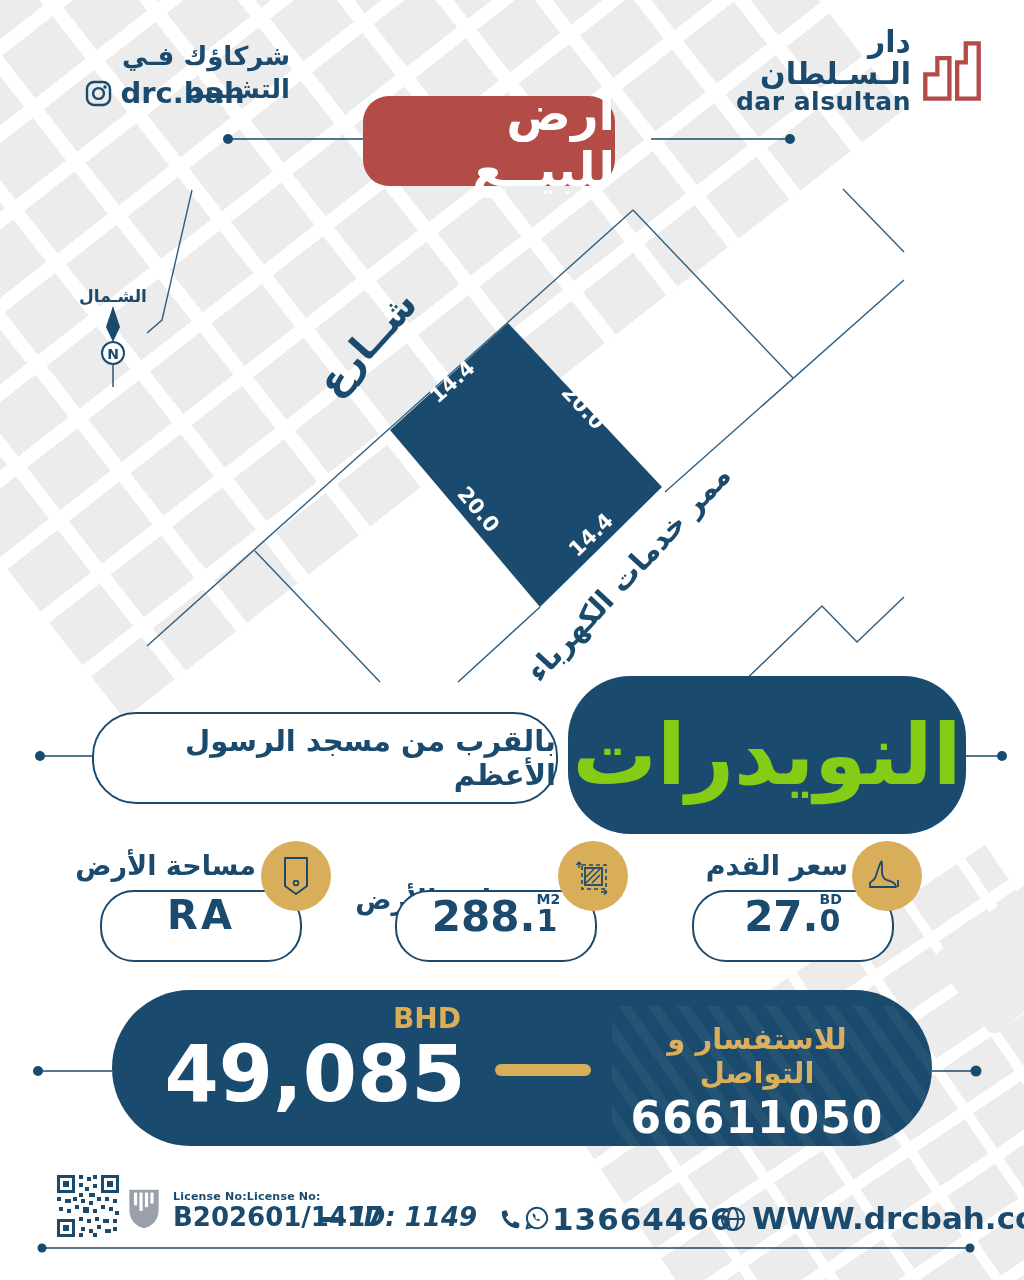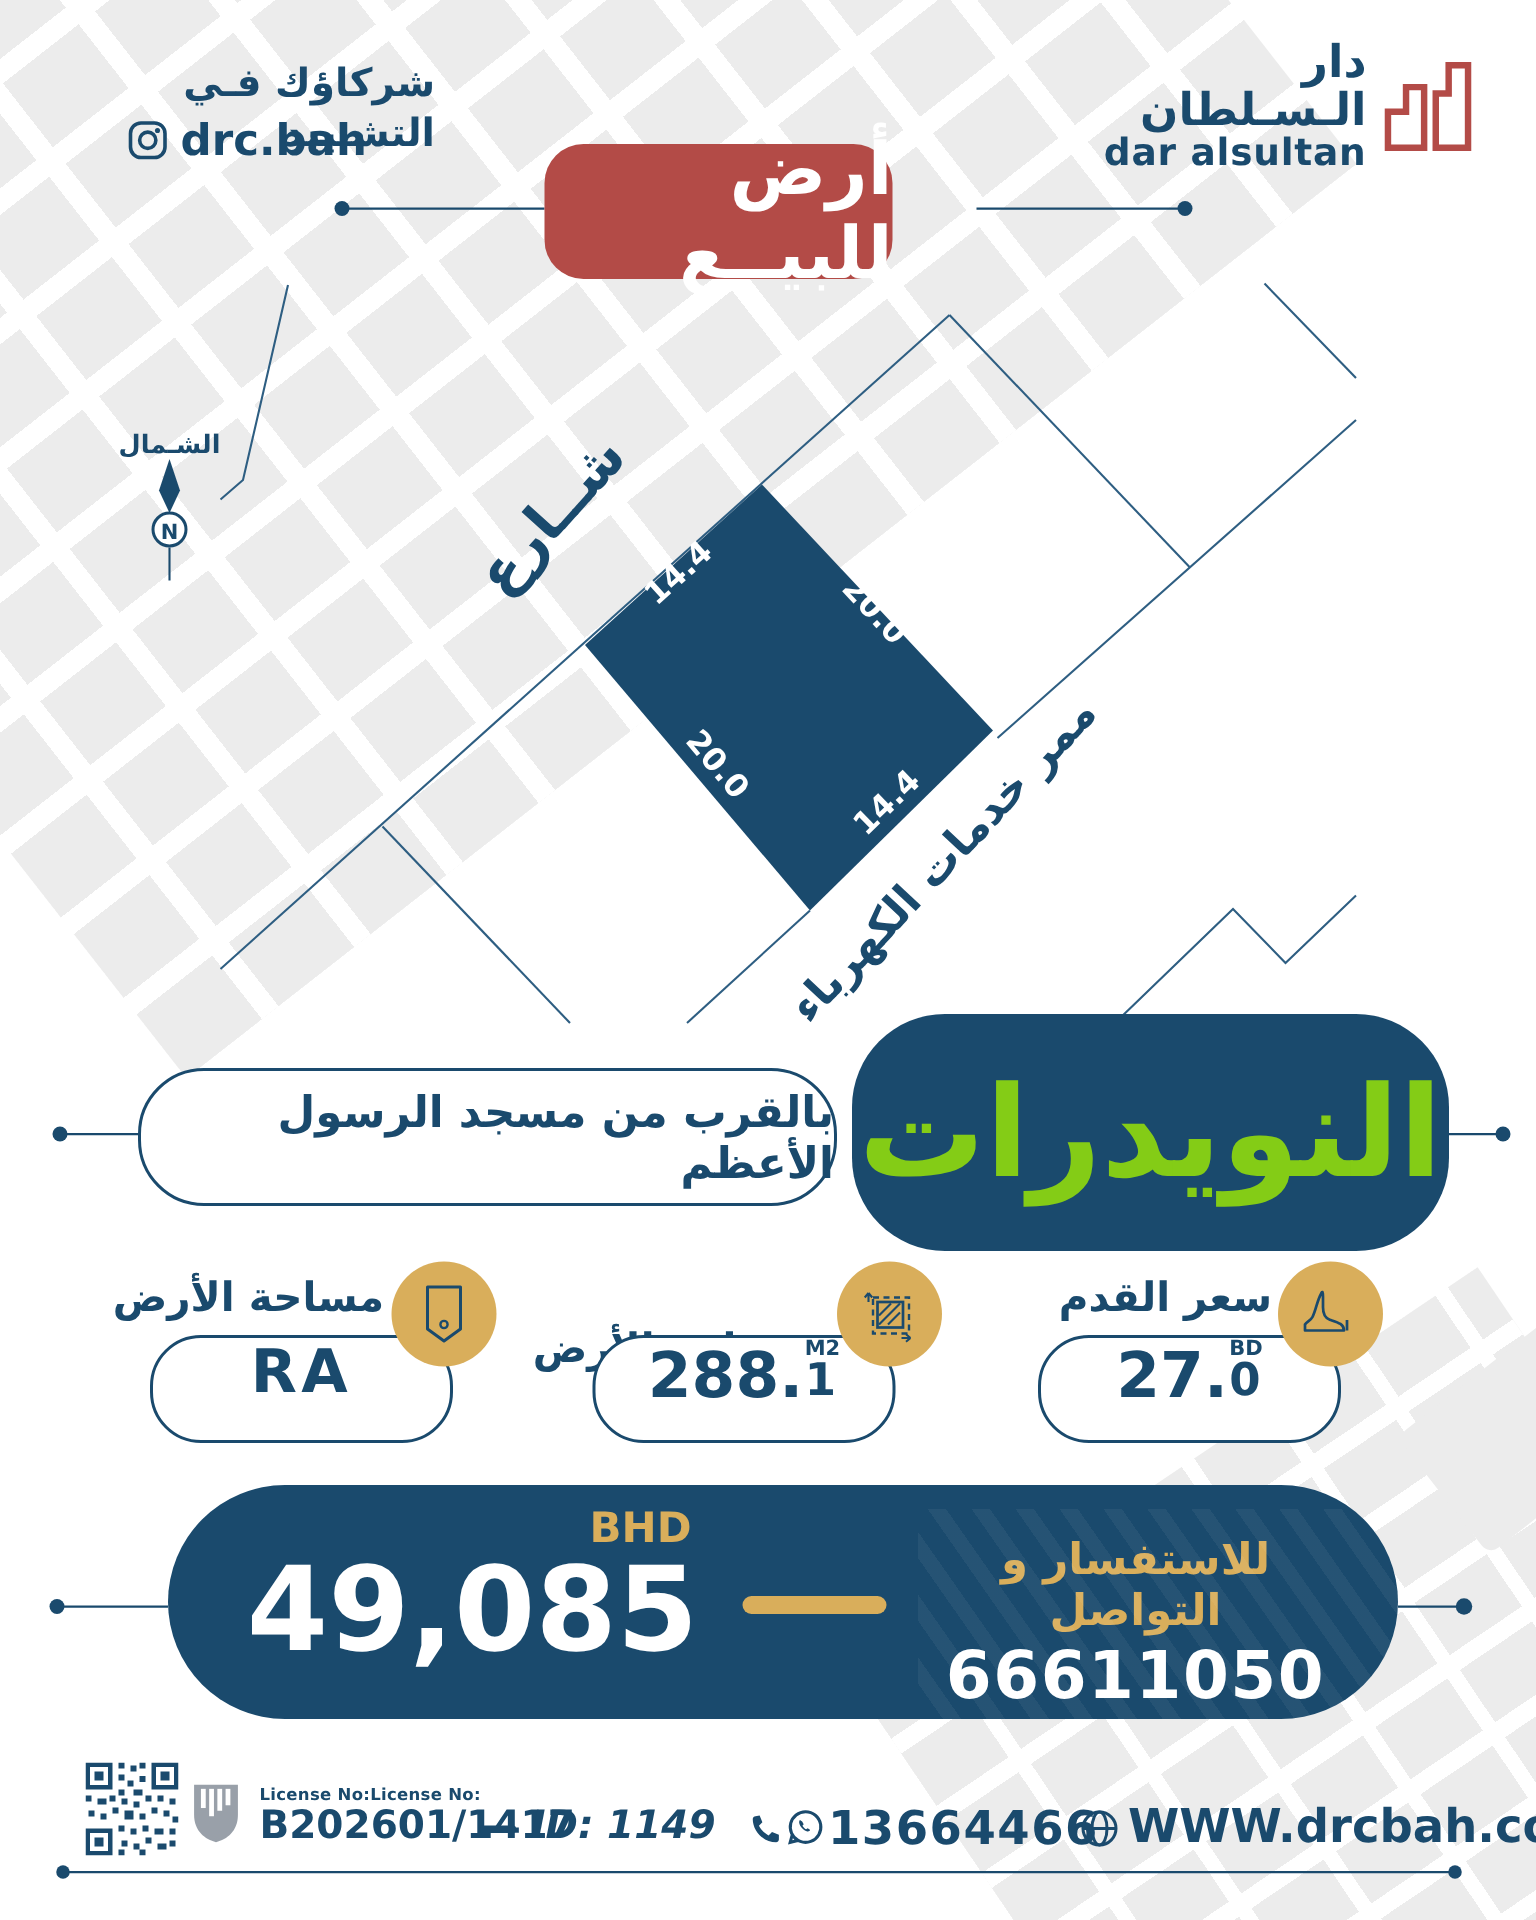--- a/index.html
+++ b/index.html
@@ -22,21 +22,21 @@
   .mapsvg{position:absolute;left:0;top:0;z-index:1;pointer-events:none;}
   .ui{z-index:2;}
   
   .tagline{left:40px;top:40px;width:250px;text-align:right;font-size:26px;line-height:1.25;direction:rtl;}
   .insta-row{left:40px;top:76px;width:250px;display:flex;align-items:center;justify-content:center;gap:8px;font-size:29px;}
   .brand{left:733px;top:26px;width:250px;display:flex;align-items:center;justify-content:flex-end;gap:10px;}
   .brand-txt{text-align:right;line-height:1.05;}
   .brand-ar{font-size:30px;}
   .brand-en{font-size:25px;letter-spacing:.5px;}
   
-  .badge{left:363px;top:96px;width:232px;height:90px;background:#b34b47;border-radius:26px;
+  .badge{left:363px;top:96px;width:252px;height:90px;background:#b34b47;border-radius:26px;
          display:flex;align-items:center;justify-content:center;color:#fff;font-size:48px;direction:rtl;}
   
   .pill-near{left:92px;top:712px;width:462px;height:88px;background:#fff;border:2px solid #1a4a6d;border-radius:44px;
              display:flex;align-items:center;justify-content:center;font-size:29px;direction:rtl;}
   .pill-area{left:568px;top:676px;width:398px;height:158px;background:#1a4a6d;border-radius:62px;
              display:flex;align-items:center;justify-content:center;color:#84cc16;font-size:84px;direction:rtl;}
   
   .stat-label{font-size:27px;direction:rtl;white-space:nowrap;text-align:right;width:196px;top:850px;}
   .stat-box{width:198px;height:68px;border:2px solid #1a4a6d;border-radius:34px;background:#fff;top:890px;
             display:flex;align-items:flex-start;justify-content:center;}

